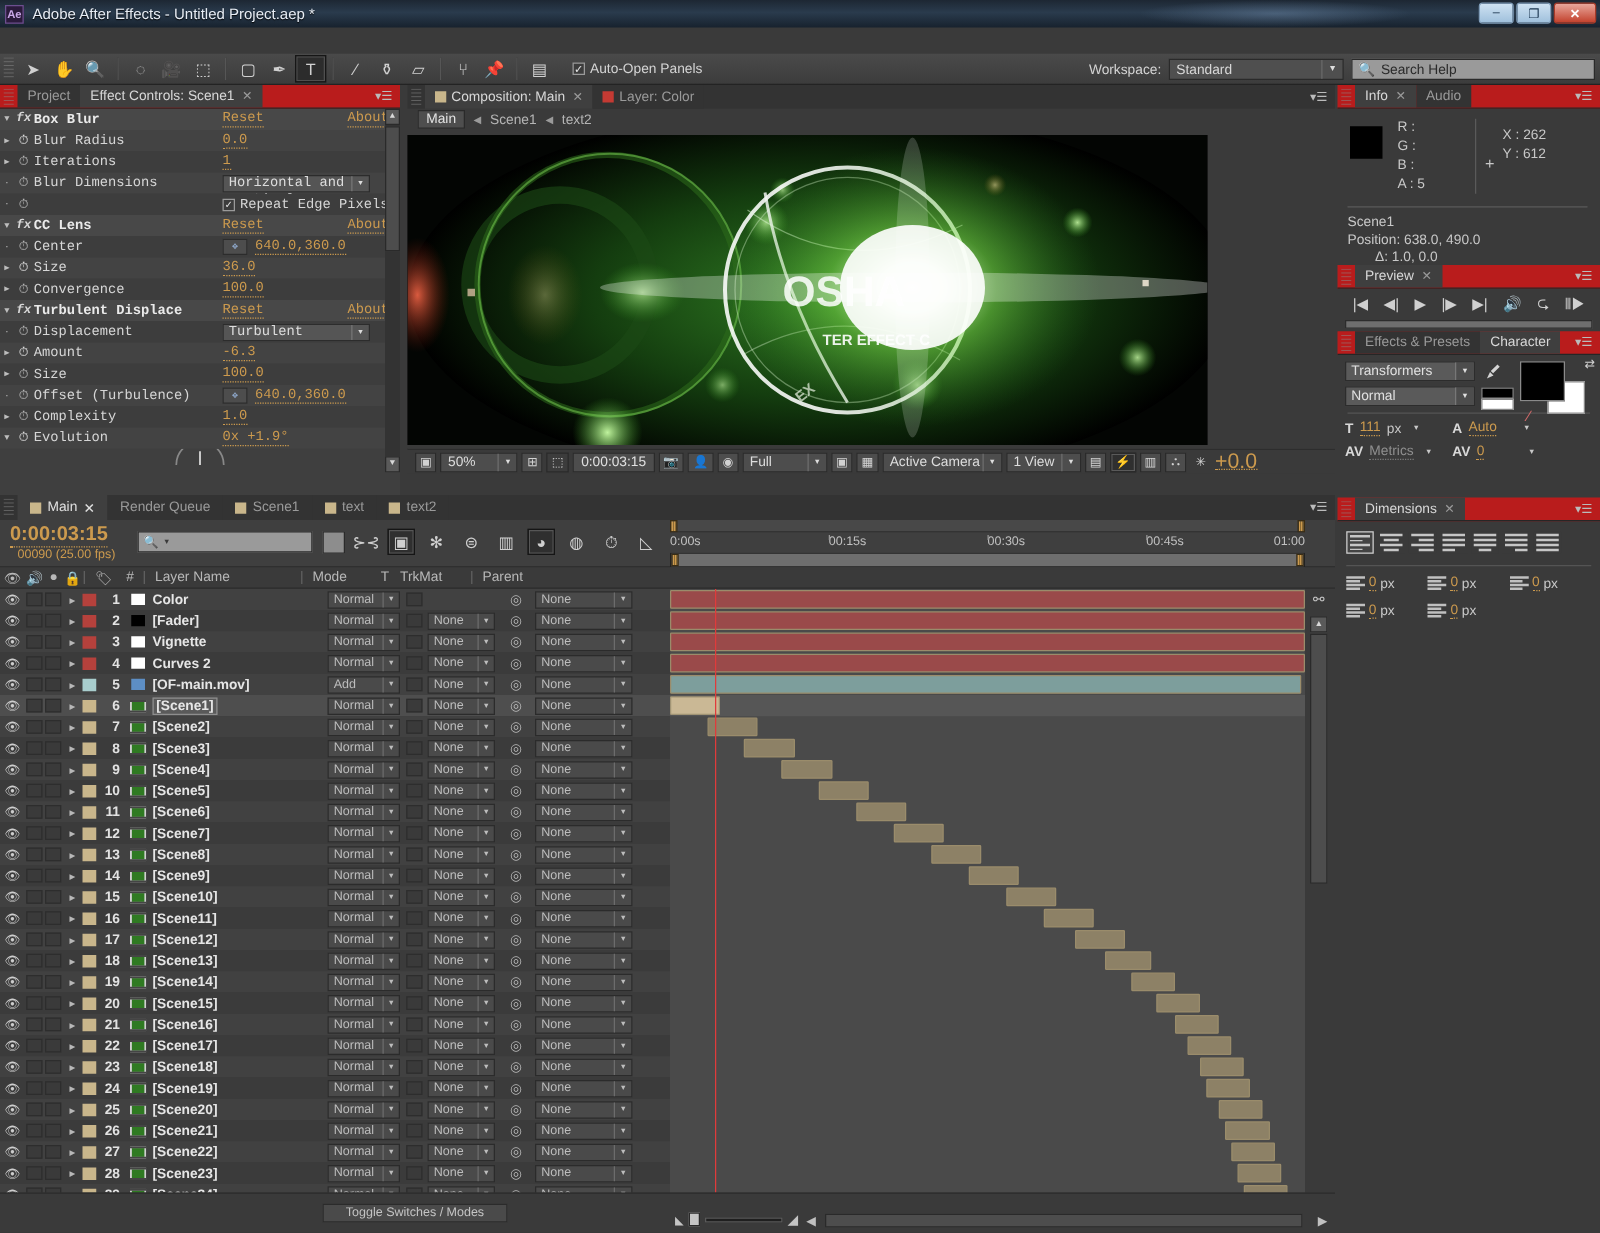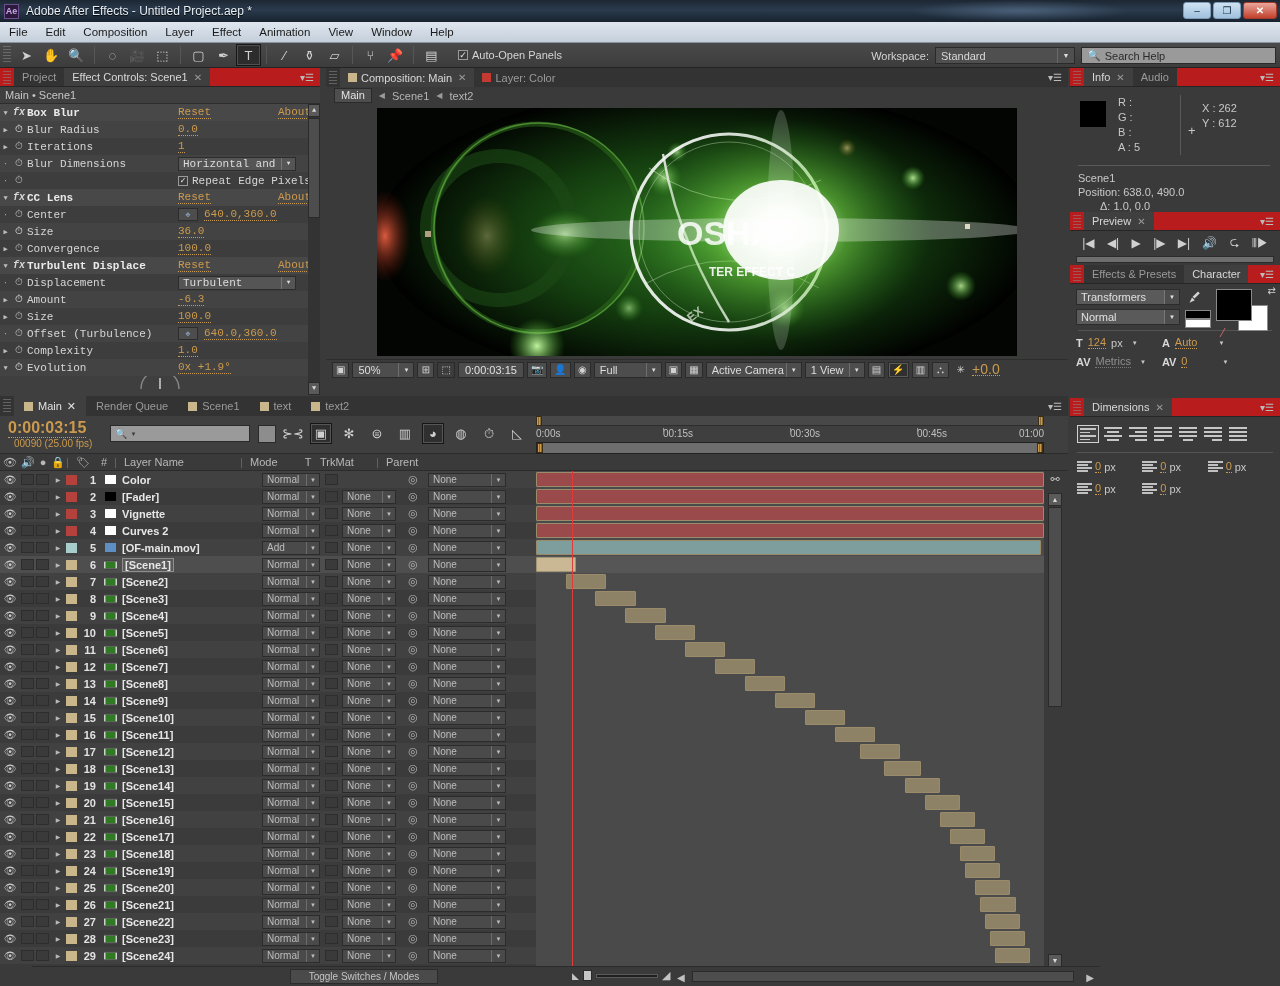--- a/index.html
+++ b/index.html
@@ -97,21 +97,21 @@
   .sc-btn{width:12px;height:13px;background:#5a5a5a;border:1px solid #2a2a2a;
     color:#d8d8d8;font-size:7px;text-align:center;line-height:11px;}
   .sc-thumb{position:absolute;left:0;top:14px;width:12px;height:100px;background:#4d4d4d;border:1px solid #2a2a2a;}
 
   
   #comp{left:326px;top:68px;width:742px;height:328px;background:#3a3a3a;}
   .comp-tabs{height:19px;background:#333;display:flex;align-items:stretch;}
   .comp-bread{height:17px;background:#3a3a3a;display:flex;align-items:center;gap:7px;
     padding-left:8px;font-size:11px;color:#b5b5b5;}
   .bcrumb-cur{background:#4e4e4e;border:1px solid #2a2a2a;padding:0 6px;color:#e2e2e2;line-height:13px;}
-  .comp-stage{position:relative;height:255px;background:#3a3a3a;display:flex;align-items:center;justify-content:center;}
+  .comp-stage{position:relative;height:255px;background:#3a3a3a;display:flex;align-items:center;}
   .canvas{position:relative;width:640px;height:248px;overflow:hidden;background:#000;}
   .comp-bottom{height:20px;background:#3a3a3a;display:flex;align-items:center;gap:3px;padding-left:6px;
     border-top:1px solid #2d2d2d;}
   .cb-btn{height:16px;min-width:17px;background:#4d4d4d;border:1px solid #2a2a2a;
     display:flex;align-items:center;justify-content:center;color:#d2d2d2;font-size:10px;padding:0 3px;}
   .cb-btn.dark{background:#3c3c3c;}
   .cb-sel{width:62px;height:16px;background:#4d4d4d;border:1px solid #2a2a2a;color:#ddd;
     font-size:11px;display:flex;align-items:center;padding-left:5px;position:relative;}
   .cb-sel .arw{position:absolute;right:0;top:0;width:15px;height:14px;border-left:1px solid #6e6e6e;
     text-align:center;font-size:6px;line-height:14px;}
@@ -211,22 +211,22 @@
     text-align:center;font-size:6px;line-height:12px;}
   .c-pick{position:absolute;left:408px;color:#b8b8b8;font-size:11px;}
   .c-parent{position:absolute;left:428px;width:78px;height:14px;background:#4a4a4a;border:1px solid #2b2b2b;
     color:#bdbdbd;font-size:10px;padding-left:4px;line-height:12px;}
   .c-parent .arw{position:absolute;right:0;top:0;width:14px;height:12px;border-left:1px solid #6c6c6c;
     text-align:center;font-size:6px;line-height:12px;}
   .tl-track-area{position:absolute;left:536px;top:0;width:508px;height:498px;background:#4a4a4a;overflow:hidden;}
   .bar{position:absolute;height:15px;border:1px solid #9a8c6b;border-radius:1px;}
   .playhead{position:absolute;top:0;width:1px;height:498px;background:#e03b3b;}
   .tl-vscroll{position:absolute;right:0;top:0;width:24px;height:498px;background:#3a3a3a;}
-  .tl-foot{position:absolute;left:0;bottom:0;width:1068px;height:20px;background:#3a3a3a;
-    border-top:1px solid #2b2b2b;display:flex;align-items:center;margin-left:32px;}
+  .tl-foot{position:absolute;left:0;bottom:0;width:1068px;height:32px;background:#3a3a3a;
+    border-top:1px solid #2b2b2b;display:flex;align-items:center;}
   .toggle-sw{margin-left:258px;width:148px;height:15px;background:#4a4a4a;border:1px solid #2b2b2b;
     text-align:center;color:#c4c4c4;font-size:10px;line-height:13px;}
   .zoom-slider{position:absolute;left:540px;bottom:4px;display:flex;align-items:center;gap:4px;}
   .zs-track{width:62px;height:4px;background:#1f1f1f;border:1px solid #5a5a5a;}
   .zs-knob{width:9px;height:11px;background:#c4c4c4;border:1px solid #2a2a2a;}
 </style>
 </head>
 <body>
 
 <div class="app">
@@ -235,31 +235,20 @@
     <div class="glow"></div>
     <div class="ae-icon">Ae</div>
     <div class="title-text">Adobe After Effects - Untitled Project.aep *</div>
     <div class="winbtns">
       <div class="winbtn">–</div>
       <div class="winbtn">❐</div>
       <div class="winbtn close">✕</div>
     </div>
   </div>
 
-  <div class="menubar" id="menubar">
-      <div class="mi">File</div>
-      <div class="mi">Edit</div>
-      <div class="mi">Composition</div>
-      <div class="mi">Layer</div>
-      <div class="mi">Effect</div>
-      <div class="mi">Animation</div>
-      <div class="mi">View</div>
-      <div class="mi">Window</div>
-      <div class="mi">Help</div>
-    </div>
 
   <div class="toolbar">
     <div class="grip"></div>
     <div id="tools" style="display:flex;align-items:center;">
         <div class="tbtn ">➤</div>
         <div class="tbtn ">✋</div>
         <div class="tbtn ">🔍</div>
         <div class="tsep"></div>
         <div class="tbtn ">◌</div>
         <div class="tbtn ">🎥</div>
@@ -300,21 +289,20 @@
         <div class="grip" style="height:13px;margin-top:3px"></div>
         <div class="ptab ">
          <span>Project</span>
        </div>
         <div class="ptab active">
          <span>Effect Controls: Scene1</span>
           <span class="x">✕</span>
        </div>
         <div class="menu-ico">▾☰</div>
       </div>
-    <div class="ec-bread">Main • Scene1</div>
     <div class="ec-list" id="ec-list">
         <div class="ec-row hdr">
           <span class="tri">▼</span>
              <span class="fx">fx</span>
              <span class="ec-name b">Box Blur</span>
              <span class="ec-reset">Reset</span>
              <span class="ec-about">About...</span>
         </div>
         <div class="ec-row alt">
           <span class="tri">▶</span>
@@ -523,21 +511,21 @@
         <div class="cb-sel" style="width:68px">Full<span class="arw">▼</span></div>
         <div class="cb-btn">▣</div>
         <div class="cb-btn">▦</div>
         <div class="cb-sel" style="width:96px">Active Camera<span class="arw">▼</span></div>
         <div class="cb-sel" style="width:60px">1 View<span class="arw">▼</span></div>
         <div class="cb-btn">▤</div>
         <div class="cb-btn" style="background:#2f2f2f;box-shadow:inset 0 0 0 1px #5a5a5a">⚡</div>
         <div class="cb-btn">▥</div>
         <div class="cb-btn">⛬</div>
         <div class="cb-btn" style="border:none;background:none">✳</div>
-        <div style="color:#cc9a4e;border-bottom:1px dotted #cc9a4e;font-size:14px;line-height:12px">+0.0</div>
+        <div style="color:#cc9a4e;border-bottom:1px dotted #cc9a4e;font-size:17px;line-height:12px">+0.0</div>
       </div>
   </div>
 
   <div class="panel" id="info">
     <div class="ptabs" id="info-tabs">
         <div class="grip" style="height:13px;margin-top:3px"></div>
         <div class="ptab active">
          <span>Info</span>
           <span class="x">✕</span>
        </div>
@@ -624,21 +612,21 @@
       <div class="ch-swatches">
         <div style="width:26px;height:9px;background:#000;border:1px solid #888;"></div>
         <div style="width:26px;height:9px;background:#fff;border:1px solid #888;"></div>
       </div>
       <div style="position:absolute;left:152px;top:42px;color:#d46a6a;font-size:12px;">⁄</div>
       <div class="ch-hr"></div>
       <div style="display:flex;gap:16px;">
         <div>
           <div class="ch-row" style="margin-bottom:6px;">
             <span class="ico-lbl">T</span>
-            <span class="gold">124</span>
+            <span class="gold">111</span>
             <span>px</span>
             <span style="font-size:6px;margin-left:4px;">▼</span>
           </div>
           <div class="ch-row">
             <span class="ico-lbl">AV</span>
             <span class="grayv">Metrics</span>
             <span style="font-size:6px;margin-left:4px;">▼</span>
           </div>
         </div>
         <div>

